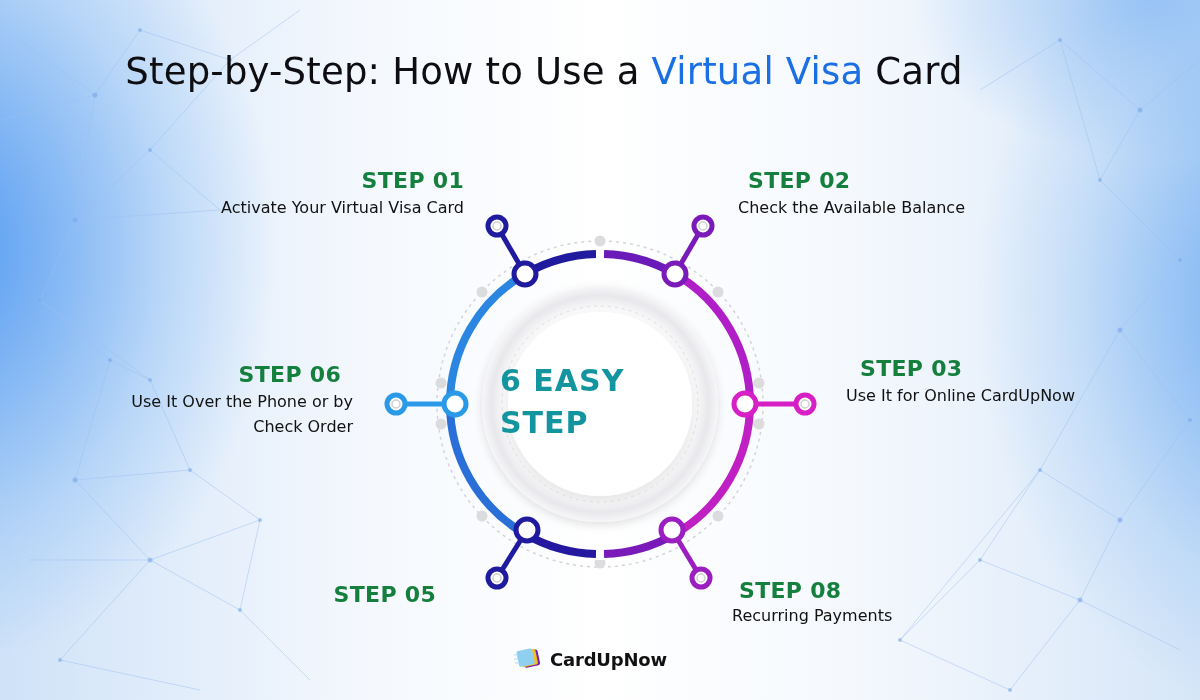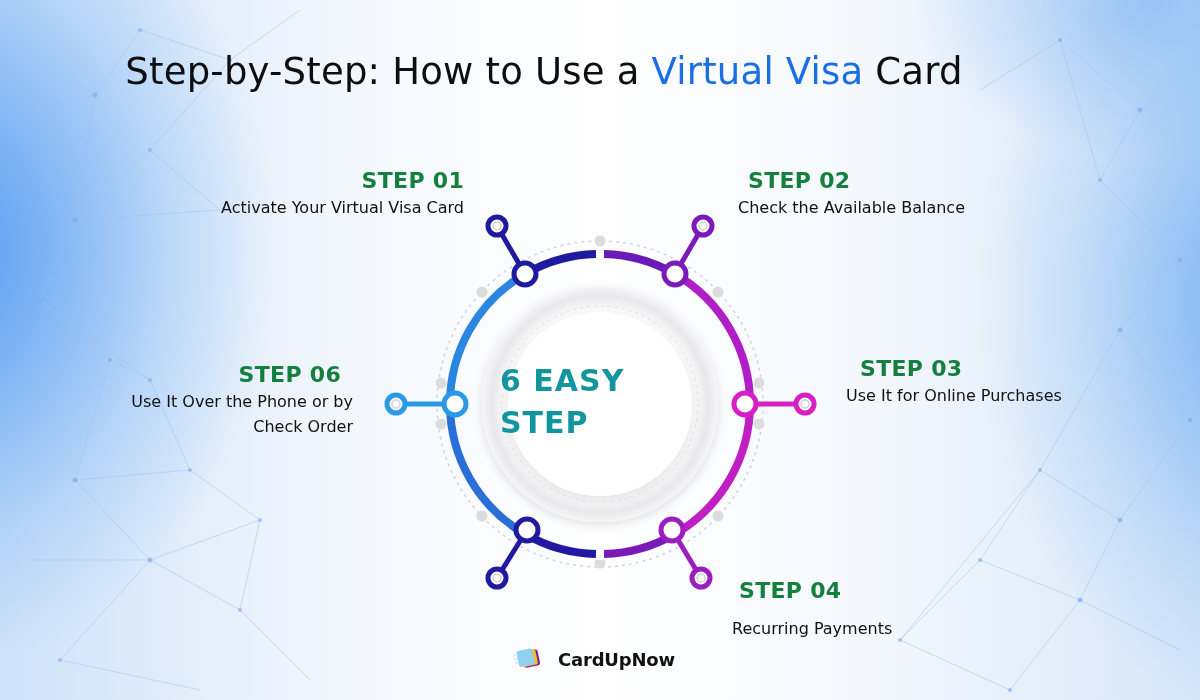--- a/index.html
+++ b/index.html
@@ -22,21 +22,21 @@
   .diagram { position: absolute; left: 0; top: 0; width: 1200px; height: 700px; }
   .step { position: absolute; }
   .step .num { color: #15803d; font-weight: bold; font-size: 22px; letter-spacing: 0.3px; }
   .step .txt { color: #111; font-size: 16px; line-height: 25px; margin-top: 2px; }
   .right-align { text-align: right; }
   .center-text {
     position: absolute; left: 500px; top: 360px; width: 200px; text-align: left;
     color: #12959e; font-size: 30px; font-weight: bold; line-height: 42px; letter-spacing: 1px;
   }
   .logo {
-    position: absolute; left: 514px; top: 647px; display: flex; align-items: center; gap: 14px;
+    position: absolute; left: 514px; top: 647px; display: flex; align-items: center; gap: 6px;
   }
   .logo-text { font-size: 18px; font-weight: bold; color: #111; letter-spacing: -0.2px; }
 </style>
 </head>
 <body>
 
 <svg class="bg-net" viewBox="0 0 1200 700">
   <g stroke="#9dbff0" stroke-width="0.7" fill="none" opacity="0.7">
     <path d="M20 40 L95 95 L140 30 L230 60 L300 10"></path>
     <path d="M95 95 L75 220 L40 300 L110 360 L75 480 L150 560 L240 610"></path>
@@ -184,29 +184,30 @@
   <div class="txt">Activate Your Virtual Visa Card</div>
 </div>
 
 <div class="step" style="left:738px; top:168px;">
   <div class="num" style="padding-left:10px;">STEP 02</div>
   <div class="txt">Check the Available Balance</div>
 </div>
 
 <div class="step" style="left:846px; top:356px;">
   <div class="num" style="padding-left:14px;">STEP 03</div>
-  <div class="txt">Use It for Online Purchases</div>
+  <div class="txt">Use It for Online CardUpNow</div>
 </div>
 
 <div class="step" style="left:732px; top:578px;">
-  <div class="num" style="padding-left:7px;">STEP 04</div>
-  <div class="txt" style="margin-top:13px;">Recurring Payments</div>
+  <div class="num" style="padding-left:7px;">STEP 08</div>
+  <div class="txt" style="margin-top:0;">Recurring Payments</div>
 </div>
 
 <div class="step right-align" style="right:732px; top:582px;">
+  <div class="num" style="padding-right:32px;">STEP 05</div>
 </div>
 
 <div class="step right-align" style="right:847px; top:362px;">
   <div class="num" style="padding-right:12px;">STEP 06</div>
   <div class="txt">Use It Over the Phone or by</div>
   <div class="txt" style="margin-top:0;">Check Order</div>
 </div>
 
 <div class="logo">
   <svg width="30" height="24" viewBox="0 0 30 24">

